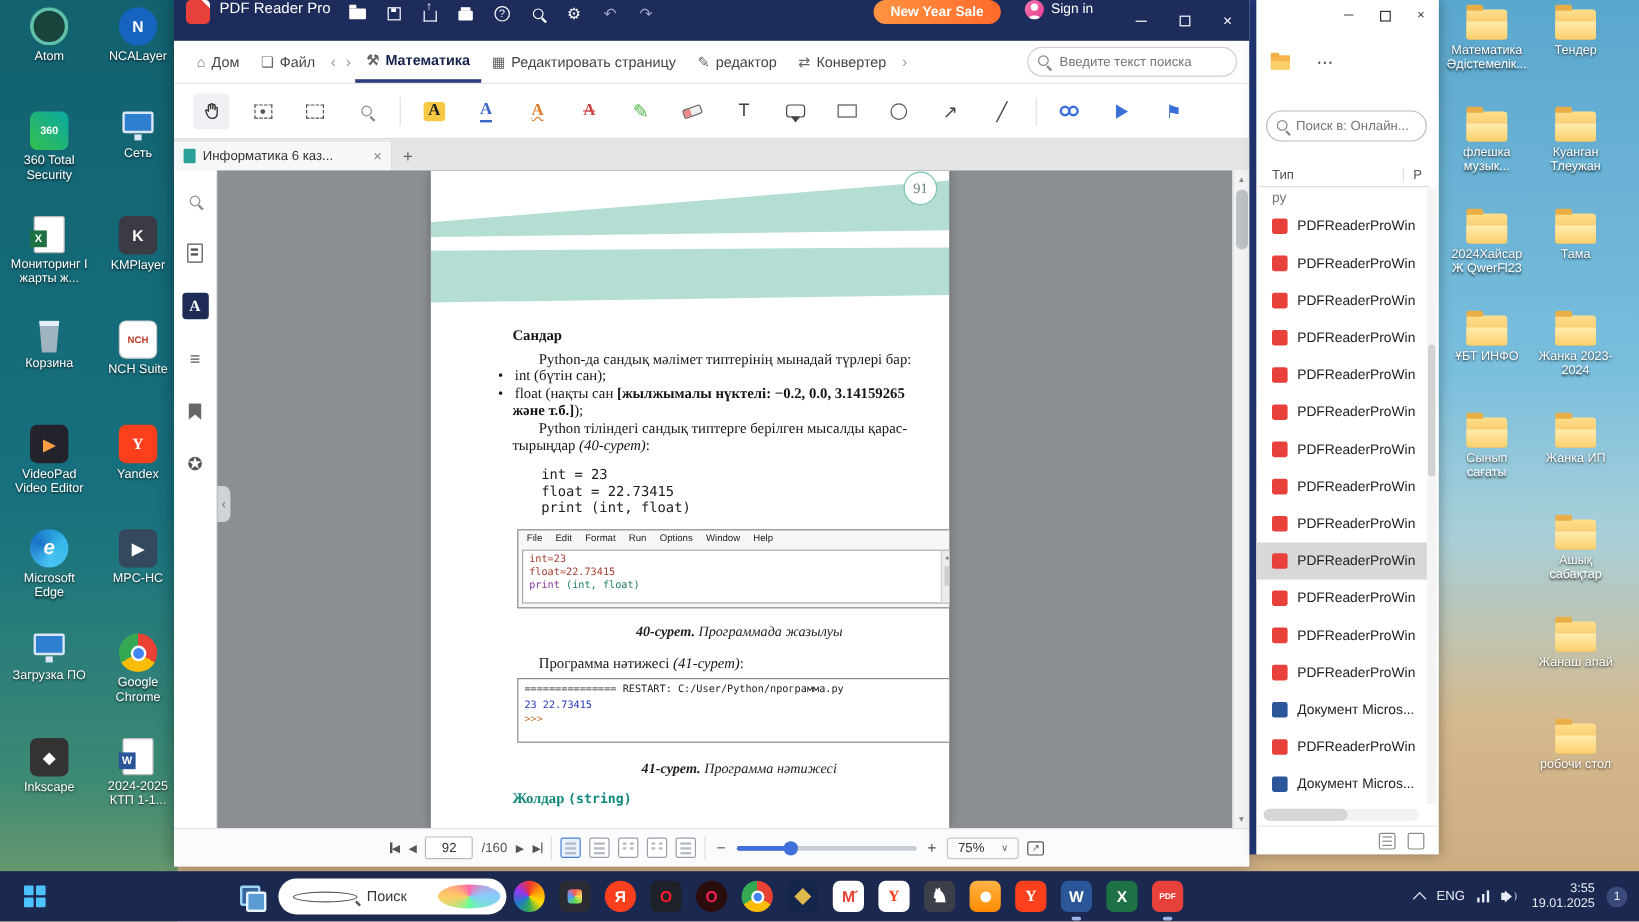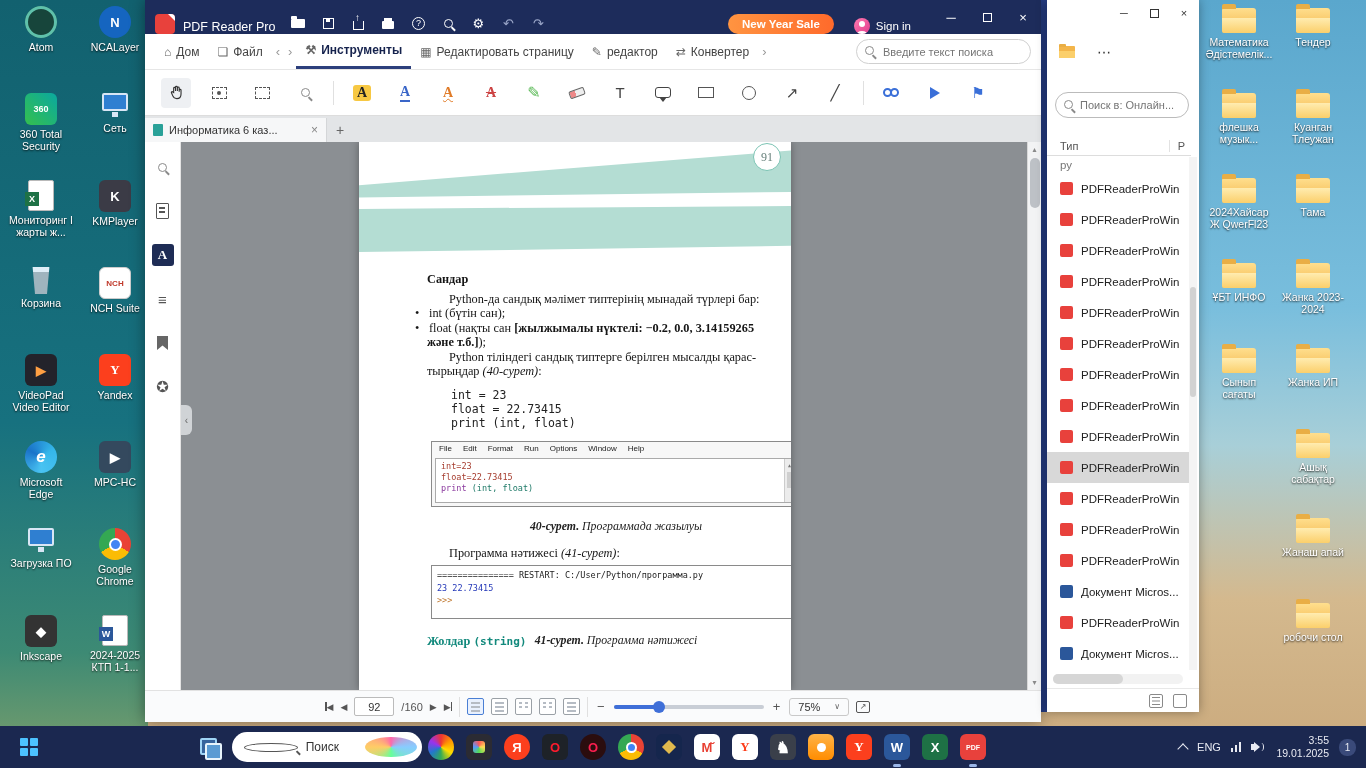--- a/index.html
+++ b/index.html
@@ -32,21 +32,21 @@
 .ic-chrome{border-radius:50%;background:conic-gradient(#ea4335 0 120deg,#fbbc05 120deg 240deg,#34a853 240deg 360deg);position:relative}
 .ic-chrome i{width:13px;height:13px;background:#4285f4;border:2.5px solid #fff;border-radius:50%}
 .ic-ink{background:#333}
 .foldbig{width:34px;height:25px;background:linear-gradient(#ffdf8e,#f3b54a);border-radius:2px 3px 3px 3px;position:relative;flex:none}
 .foldbig::before{content:"";position:absolute;top:-4px;left:0;width:14px;height:5px;background:#e9ae45;border-radius:2px 2px 0 0}
 .foldbig::after{content:"";position:absolute;bottom:0;left:0;right:0;height:15px;background:linear-gradient(#ffecb0,#fbcf6b);border-radius:0 0 2px 2px}
 
 .sliver{position:absolute;left:1041px;top:0;width:6px;height:712px;background:#27408b;z-index:2}
 
 .pdfwin{position:absolute;left:145px;top:0;width:896px;height:722px;background:#fff;z-index:3;display:flex;flex-direction:column;box-shadow:0 0 14px rgba(0,0,0,.4)}
-.titlebar{height:34px;background:#1d2c5b;display:flex;align-items:flex-end;color:#fff;padding-left:10px;flex:none}
+.titlebar{height:34px;background:#1d2c5b;display:flex;align-items:flex-start;color:#fff;padding-left:10px;flex:none}
 .pdflogo{width:20px;height:20px;background:#e8413c;border-radius:4px;position:relative;flex:none}
 .pdflogo::after{content:"";position:absolute;right:0;top:0;border-left:7px solid transparent;border-top:7px solid #fff;border-radius:0 4px 0 0}
 .apptitle{font-size:12.5px;margin:0 8px;white-space:nowrap}
 .tbico{width:30px;height:22px;display:flex;align-items:center;justify-content:center;color:#fff;font-size:13px;cursor:pointer;flex:none}
 .i-folder{width:14px;height:9px;background:#fff;border-radius:1px;position:relative}
 .i-folder::before{content:"";position:absolute;top:-3px;left:0;width:6px;height:3px;background:#fff;border-radius:1px 1px 0 0}
 .i-save{width:11px;height:11px;border:1.5px solid #fff;position:relative}
 .i-save::before{content:"";position:absolute;top:0;left:2px;width:4px;height:3px;background:#fff}
 .i-share{width:11px;height:9px;border:1.5px solid #fff;border-top:none;position:relative;margin-top:4px}
 .i-share::before{content:"↑";position:absolute;top:-9px;left:1px;font-size:10px;color:#fff}
@@ -424,21 +424,21 @@
         <span>Дом</span>
       </span>
     <span class="mitem">
         <span class="mic">❏</span>
         <span>Файл</span>
       </span>
     <span class="mchev">‹</span>
     <span class="mchev">›</span>
     <span class="mitem active">
         <span class="mic">⚒</span>
-        <span>Инструменты</span>
+        <span>Математика</span>
       </span>
     <span class="mitem">
         <span class="mic">▦</span>
         <span>Редактировать страницу</span>
       </span>
     <span class="mitem">
         <span class="mic">✎</span>
         <span>редактор</span>
       </span>
     <span class="mitem">
@@ -578,21 +578,21 @@
           </div>
           <div class="idlebody"><div class="rl">int=23</div><div class="rl">float=22.73415</div><div><span class="kw">print</span><span class="arg"> (int, float)</span></div><span class="idlesb"><span class="a">▲</span><i></i></span></div>
         </div>
         <div class="cap" style="top:377px"><b><i>40-сурет.</i></b><i> Программада жазылуы</i></div>
 
         <div class="pt ind" style="top:404px"><span>Программа нәтижесі </span><i>(41-сурет)</i><span>:</span></div>
 
         <div class="outbox" style="top:423px"><div class="o1">=============== RESTART: C:/User/Python/программа.py</div><div class="o2">23 22.73415</div><div class="o3">&gt;&gt;&gt;</div></div>
         <div class="cap" style="top:491px"><b><i>41-сурет.</i></b><i> Программа нәтижесі</i></div>
 
-        <div class="pt h2" style="top:492px"><span>Жолдар </span><span class="mono">(string)</span></div>
+        <div class="pt h2" style="top:516px"><span>Жолдар </span><span class="mono">(string)</span></div>
         <div class="pt" style="top:546px">сандар тізбегі жол (string) деп аталады.</div>
       </div>
     </div>
 
     <div class="vscroll">
       <span class="ar up">▴</span>
       <span class="vthumb"></span>
       <span class="ar dn">▾</span>
     </div>
   </div>

